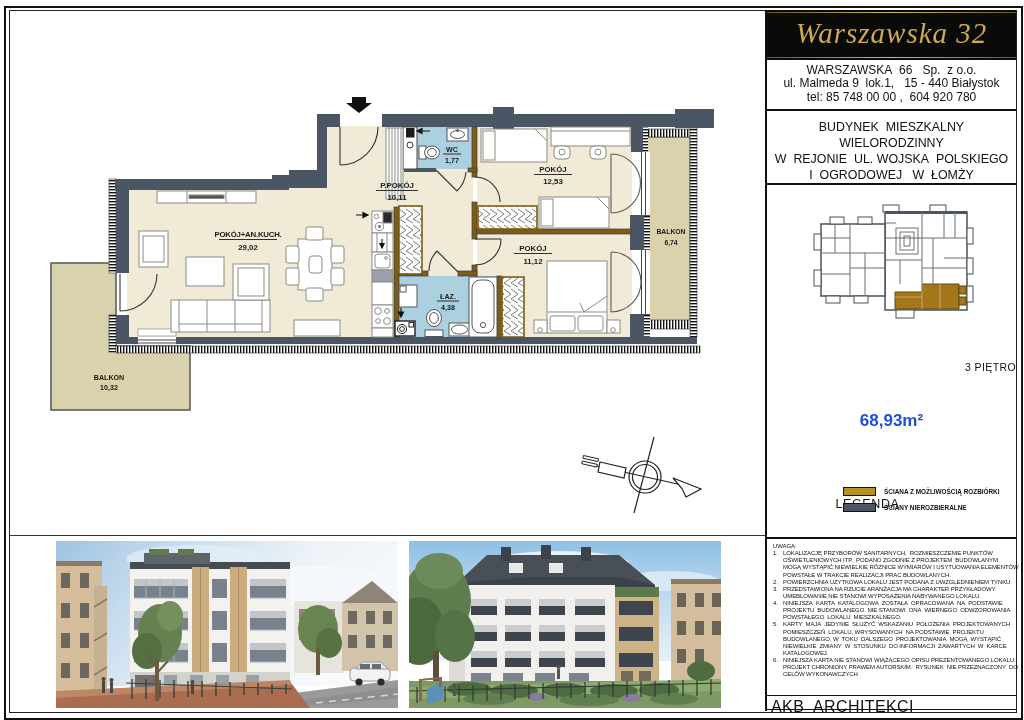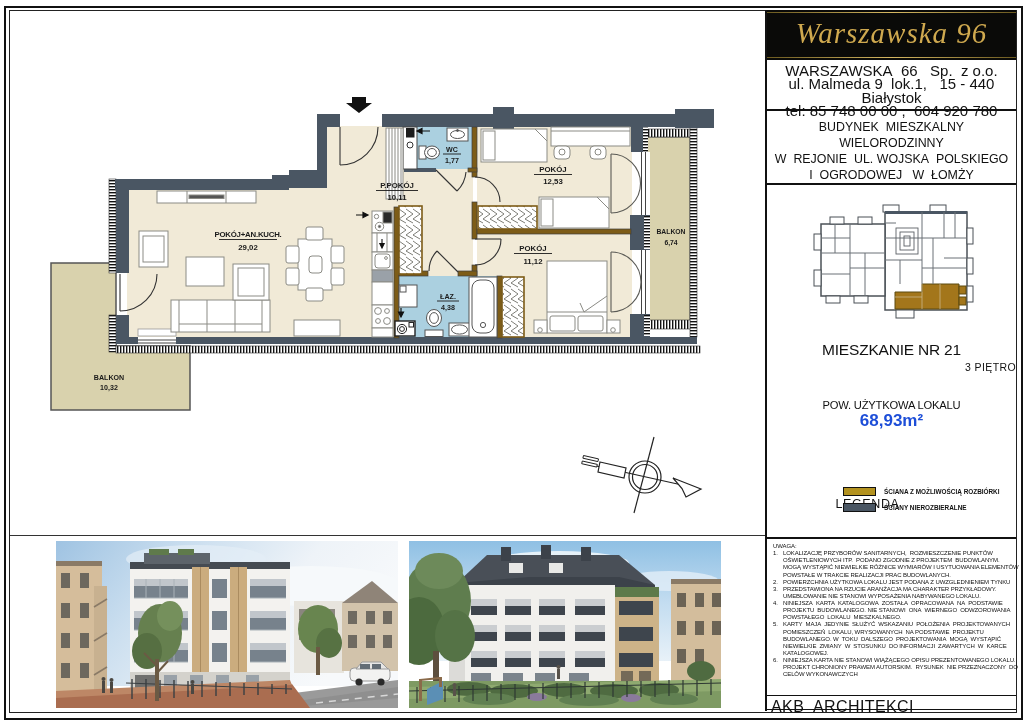--- a/index.html
+++ b/index.html
@@ -380,23 +380,23 @@
 <polygon points="582.3,461.0 597.3,464.4 596.7,467.1 581.7,463.7" fill="#fff" stroke-width="1"></polygon>
 </g>
 </svg>
 
 <div class="abs" style="left:767px;top:10px;width:249px;height:50px;background:#0a0a08;"></div>
 
 <div class="abs" style="left:767px;top:11.5px;width:249px;height:1.5px;background:linear-gradient(90deg,#6b5a20,#d6b862,#6b5a20);"></div>
 
 <div class="abs" style="left:767px;top:56.5px;width:249px;height:1.5px;background:linear-gradient(90deg,#6b5a20,#d6b862,#6b5a20);"></div>
 
-<div class="abs ctr" style="left:767px;top:17px;width:249px;font-family:'Liberation Serif',serif;font-style:italic;font-size:29px;color:#cfa94f;letter-spacing:1px;">Warszawska 96</div>
-
-<div class="abs ctr" style="left:767px;top:64px;width:249px;font-size:15px;line-height:13.4px;color:#111;">
+<div class="abs ctr" style="left:767px;top:17px;width:249px;font-family:'Liberation Serif',serif;font-style:italic;font-size:29px;color:#cfa94f;letter-spacing:1px;">Warszawska 32</div>
+
+<div class="abs ctr" style="left:767px;top:64px;width:249px;font-size:12px;line-height:13.4px;color:#111;">
 WARSZAWSKA&nbsp; 66&nbsp;&nbsp; Sp.&nbsp; z o.o.<br>
 ul. Malmeda 9&nbsp; lok.1,&nbsp;&nbsp; 15 - 440 Białystok<br>
 tel: 85 748 00 00 ,&nbsp; 604 920 780
 </div>
 
 <div class="abs" style="left:766px;top:109px;width:250px;height:1.5px;background:#111;"></div>
 
 <div class="abs ctr" style="left:767px;top:119px;width:249px;font-size:12.4px;font-weight:normal;line-height:16px;color:#111;">
 BUDYNEK&nbsp; MIESZKALNY<br>
 WIELORODZINNY<br>
@@ -460,25 +460,23 @@
 <line x1="155" y1="14" x2="155" y2="40"></line>
 </g>
 
 <g stroke="#5c6166" stroke-width="0.9" fill="none">
 <rect x="96" y="30" width="22" height="26"></rect>
 <rect x="100" y="34" width="14" height="18"></rect>
 <rect x="104" y="38" width="6" height="10"></rect>
 </g>
 </svg>
 
-<div class="abs ctr" style="left:767px;top:341px;width:249px;font-size:15.5px;color:#111;letter-spacing:-0.2px;">MIESZKANIE NR 21</div>
 
 <div class="abs ctr" style="left:767px;top:361px;width:249px;font-size:10.5px;color:#111;letter-spacing:0.4px;text-align:right;">3 PIĘTRO</div>
 
-<div class="abs ctr" style="left:767px;top:399px;width:249px;font-size:11.2px;color:#111;letter-spacing:-0.2px;">POW. UŻYTKOWA LOKALU</div>
 
 <div class="abs ctr" style="left:767px;top:411px;width:249px;font-size:17px;font-weight:bold;color:#1d4ed8;">68,93m²</div>
 
 <div class="abs ctr" style="left:743px;top:461px;width:249px;font-size:12.5px;color:#111;letter-spacing:0.6px;margin-top:36px;">LEGENDA</div>
 
 <div class="abs" style="left:843px;top:487px;width:33px;height:9px;background:#b3921f;border:1.5px solid #111;box-sizing:border-box;"></div>
 
 <div class="abs" style="left:884px;top:488px;font-size:6.4px;font-weight:bold;color:#111;">ŚCIANA Z MOŻLIWOŚCIĄ ROZBIÓRKI</div>
 
 <div class="abs" style="left:843px;top:503px;width:33px;height:9px;background:#4a5663;border:1.5px solid #111;box-sizing:border-box;"></div>

